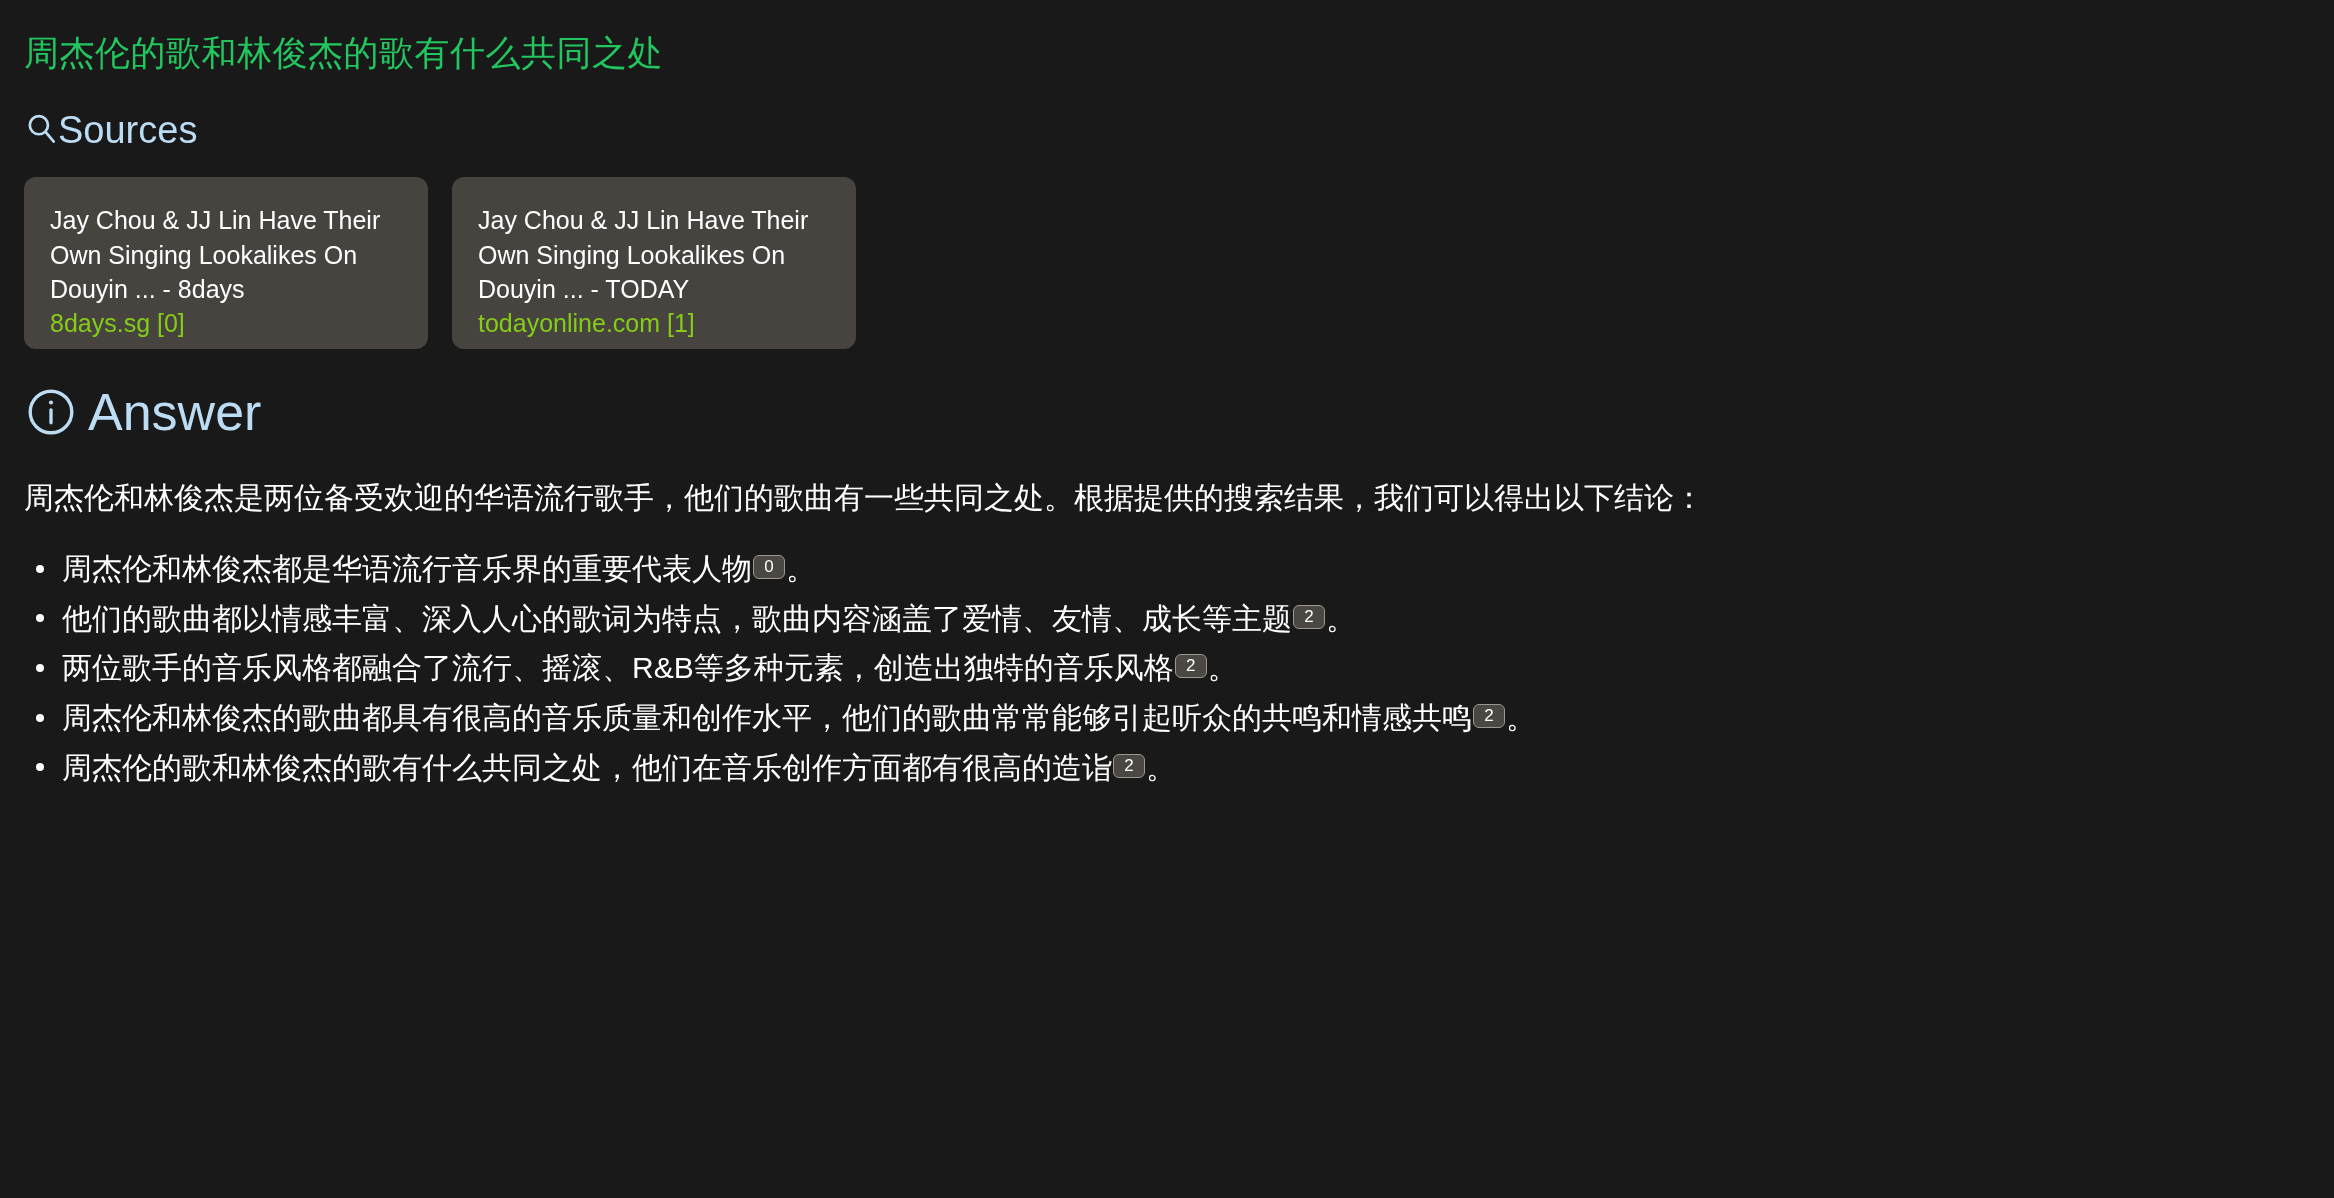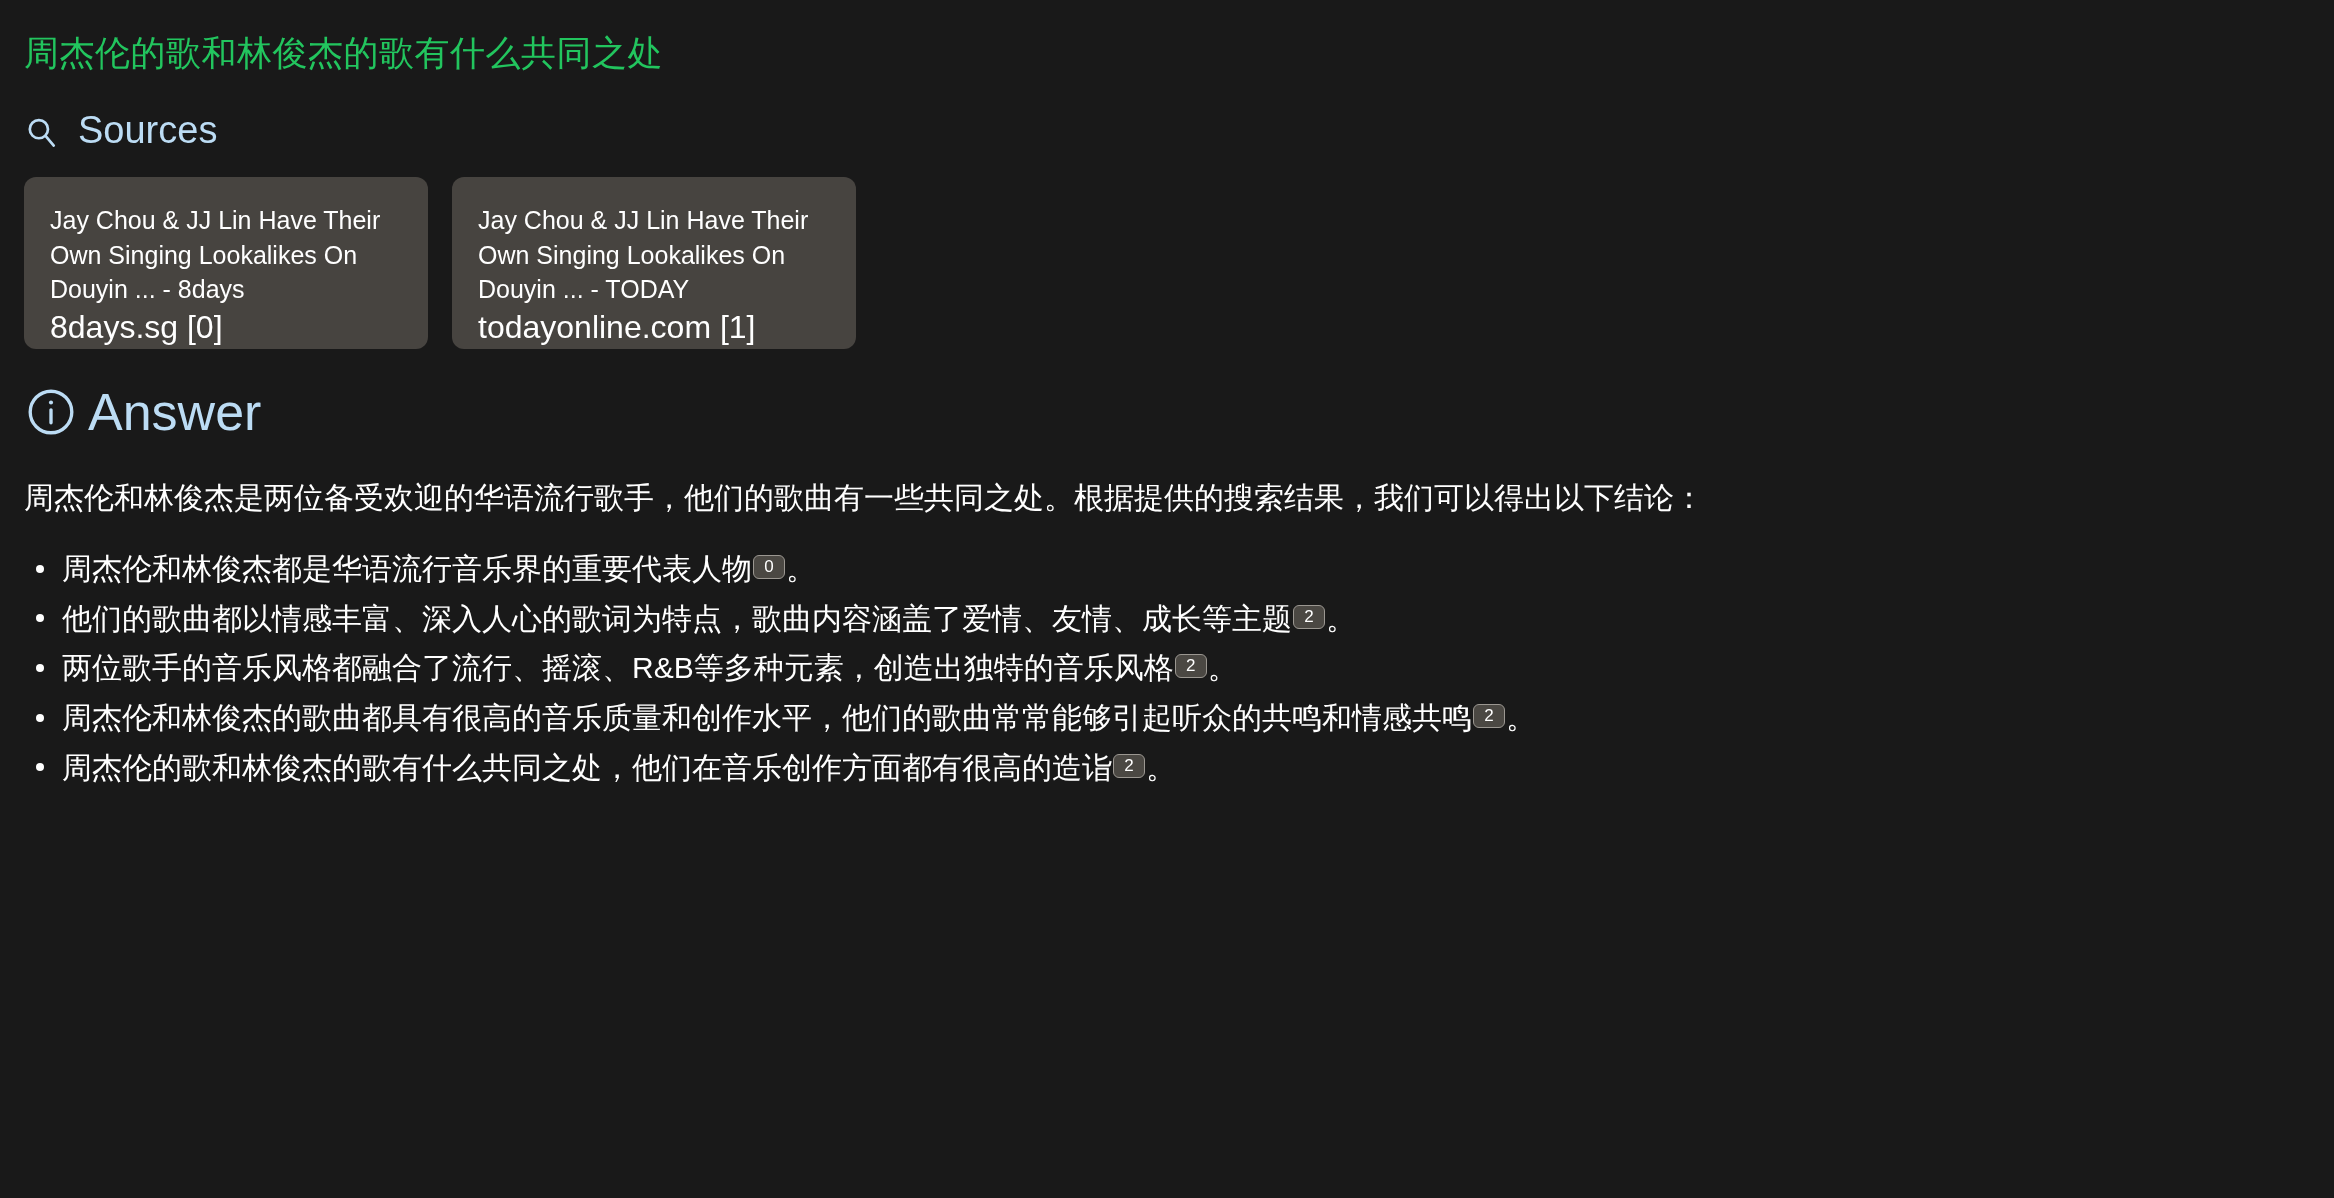--- a/index.html
+++ b/index.html
@@ -31,22 +31,22 @@
     line-height: 1.18;
     color: #22c55e;
     margin: 0;
     padding-top: 32px;
     letter-spacing: 0.5px;
   }
 
   
   .section-head {
     display: flex;
-    align-items: flex-end;
-    gap: 20px;
+    align-items: flex-start;
+    gap: 0;
     margin-top: 38px;
   }
   .section-head.sources-head .section-label {
     font-size: 38px;
     font-weight: 400;
     color: #bcdcf4;
     line-height: 1;
   }
   .section-head.sources-head .icon-wrap {
     width: 34px;
@@ -76,23 +76,23 @@
     overflow: hidden;
   }
   .source-title {
     font-size: 25px;
     line-height: 1.38;
     color: #ffffff;
     font-weight: 400;
     margin: 0;
   }
   .source-meta {
-    font-size: 32px;
+    font-size: 25px;
     line-height: 1.3;
-    color: #ffffff;
+    color: #84cc16;
     font-weight: 400;
     margin: 0;
     margin-top: auto;
     padding-bottom: 10px;
   }
 
   
   .answer-head {
     display: flex;
     align-items: center;

